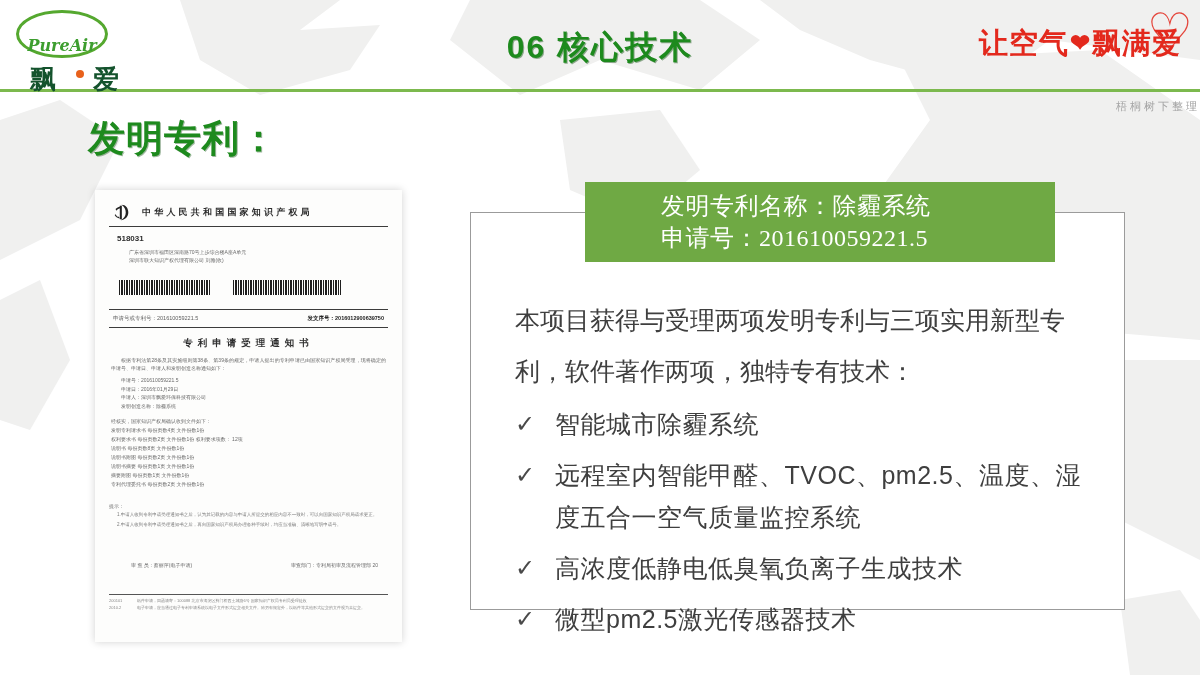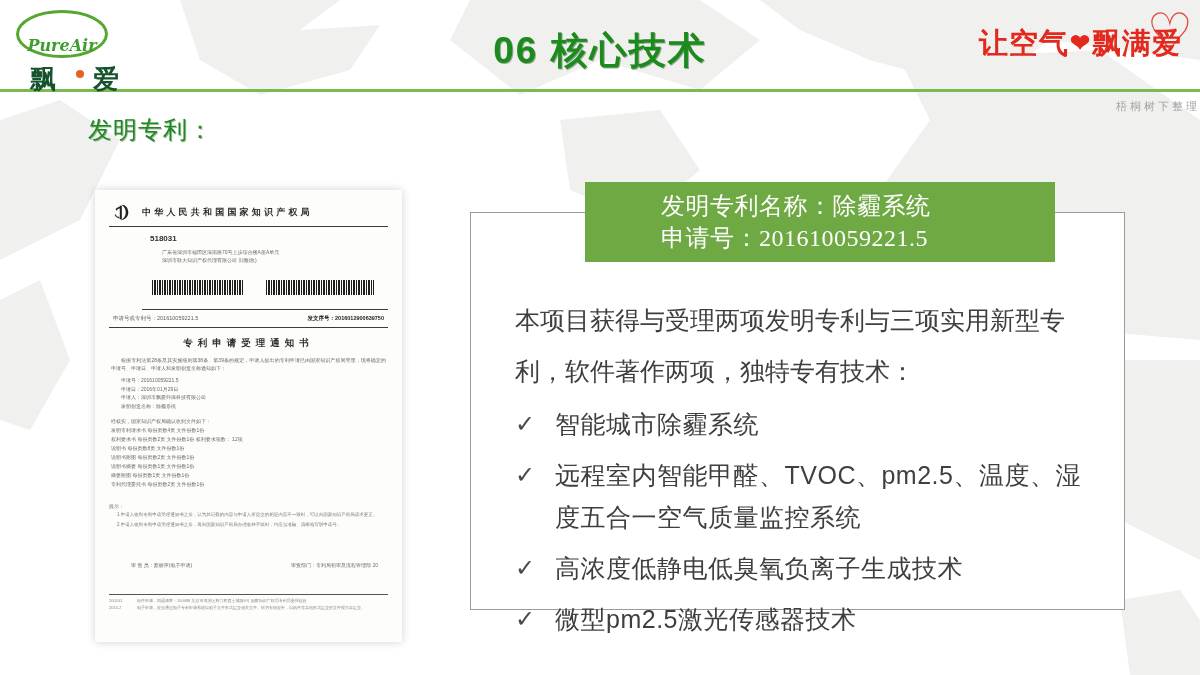--- a/index.html
+++ b/index.html
@@ -24,21 +24,21 @@
     margin-top:4px;margin-left:14px;position:relative;
     font-family:"DejaVu Serif",serif;font-weight:bold;color:#14532d;
     font-size:26px;letter-spacing:14px;white-space:nowrap;
   }
   .logo-heart-dot{
     position:absolute;left:46px;top:8px;width:8px;height:8px;border-radius:50%;
     background:#e8611c;
   }
   .slide-title{
     position:absolute;left:0;right:0;top:26px;z-index:2;
-    text-align:center;font-size:37px;font-weight:bold;color:#1d8a1d;
+    text-align:center;font-size:32px;font-weight:bold;color:#1d8a1d;
     text-shadow:1px 1px 0 rgba(20,80,20,.45);
     letter-spacing:2px;
   }
   .slogan{
     position:absolute;right:18px;top:24px;z-index:2;white-space:nowrap;
     font-size:29px;font-weight:bold;color:#e3291d;letter-spacing:1px;
   }
   .slogan .heart-small{font-size:24px;vertical-align:2px;margin:0 1px;}
   .slogan .last-wrap{position:relative;display:inline-block;}
   .slogan .heart-outline{
@@ -47,34 +47,34 @@
   }
   .header-rule{
     position:absolute;left:0;top:89px;width:1200px;height:3px;background:#7cb94e;z-index:2;
   }
   .credit{
     position:absolute;left:0;right:0;top:99px;text-align:right;
     font-size:11px;color:#a3a3a3;letter-spacing:3px;z-index:2;
   }
   .section-label{
     position:absolute;left:88px;top:114px;z-index:2;
-    font-size:24px;font-weight:normal;color:#1d8a1d;
+    font-size:37px;font-weight:bold;color:#1d8a1d;
     text-shadow:1px 1px 0 rgba(20,80,20,.4);letter-spacing:1px;
   }
   
   .certificate{
     position:absolute;left:95px;top:190px;width:307px;height:452px;z-index:2;
     background:#fdfdfc;box-shadow:0 0 8px rgba(0,0,0,.18);
     color:#5a5a5a;padding:14px 14px 8px 14px;box-sizing:border-box;
   }
   .cert-head{display:flex;align-items:center;border-bottom:1.5px solid #3c3c3c;padding-bottom:5px;position:relative;}
   .cert-logo{width:17px;height:17px;margin-left:4px;margin-right:12px;flex:0 0 auto;}
   .cert-office{font-size:9px;font-weight:bold;color:#2e2e2e;letter-spacing:3.2px;white-space:nowrap;}
   .cert-code{position:absolute;right:2px;top:-8px;font-size:4px;color:#8a8a8a;}
-  .cert-top{display:flex;border-bottom:1.5px solid #3c3c3c;margin-left:33px;}
+  .cert-top{display:flex;border-bottom:1.5px solid #3c3c3c;}
   .cert-top-left{flex:1 1 auto;padding:7px 6px 4px 8px;}
   .cert-postcode{font-size:8px;font-weight:bold;color:#2e2e2e;margin-bottom:5px;}
   .cert-addr{font-size:5px;line-height:8px;color:#6a6a6a;padding-left:12px;}
   .cert-barcodes{display:flex;gap:22px;margin:16px 0 10px 2px;}
   .barcode{
     height:15px;flex:0 0 auto;
     background:repeating-linear-gradient(90deg,#1e1e1e 0 1px,transparent 1px 2px,#1e1e1e 2px 4px,transparent 4px 5px);
   }
   .bc1{width:92px;} .bc2{width:108px;}
   .cert-top-right{

